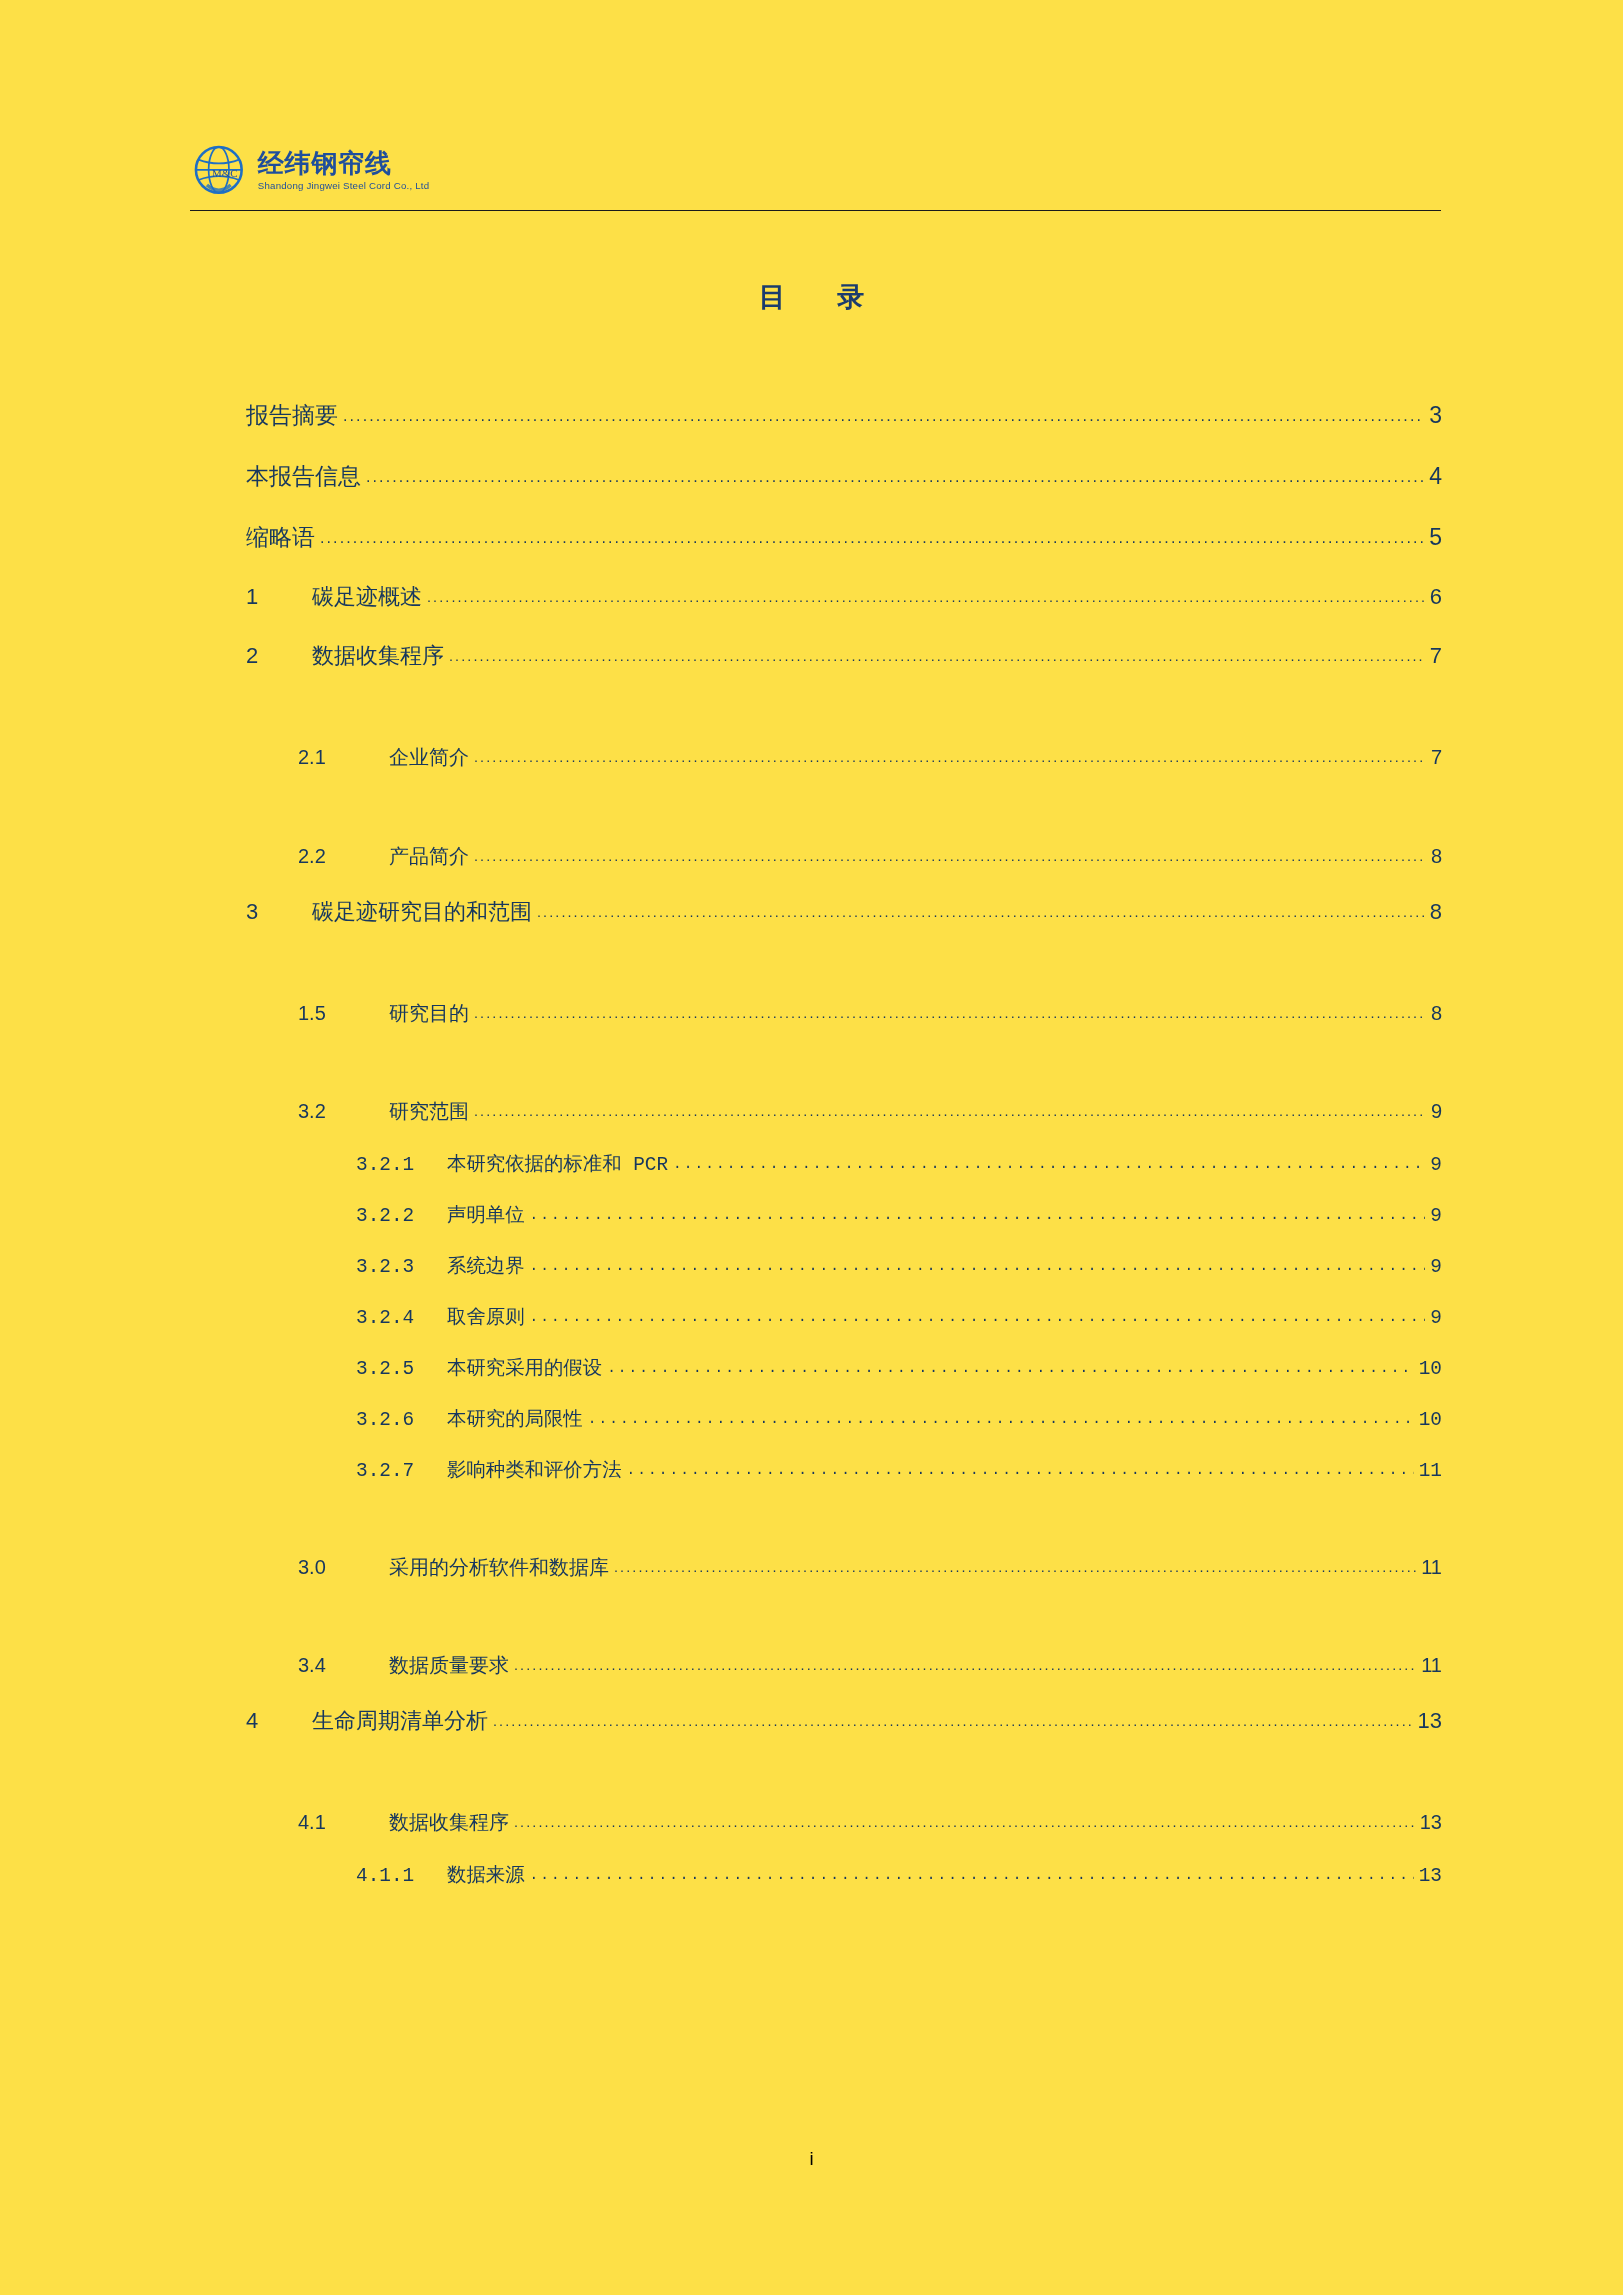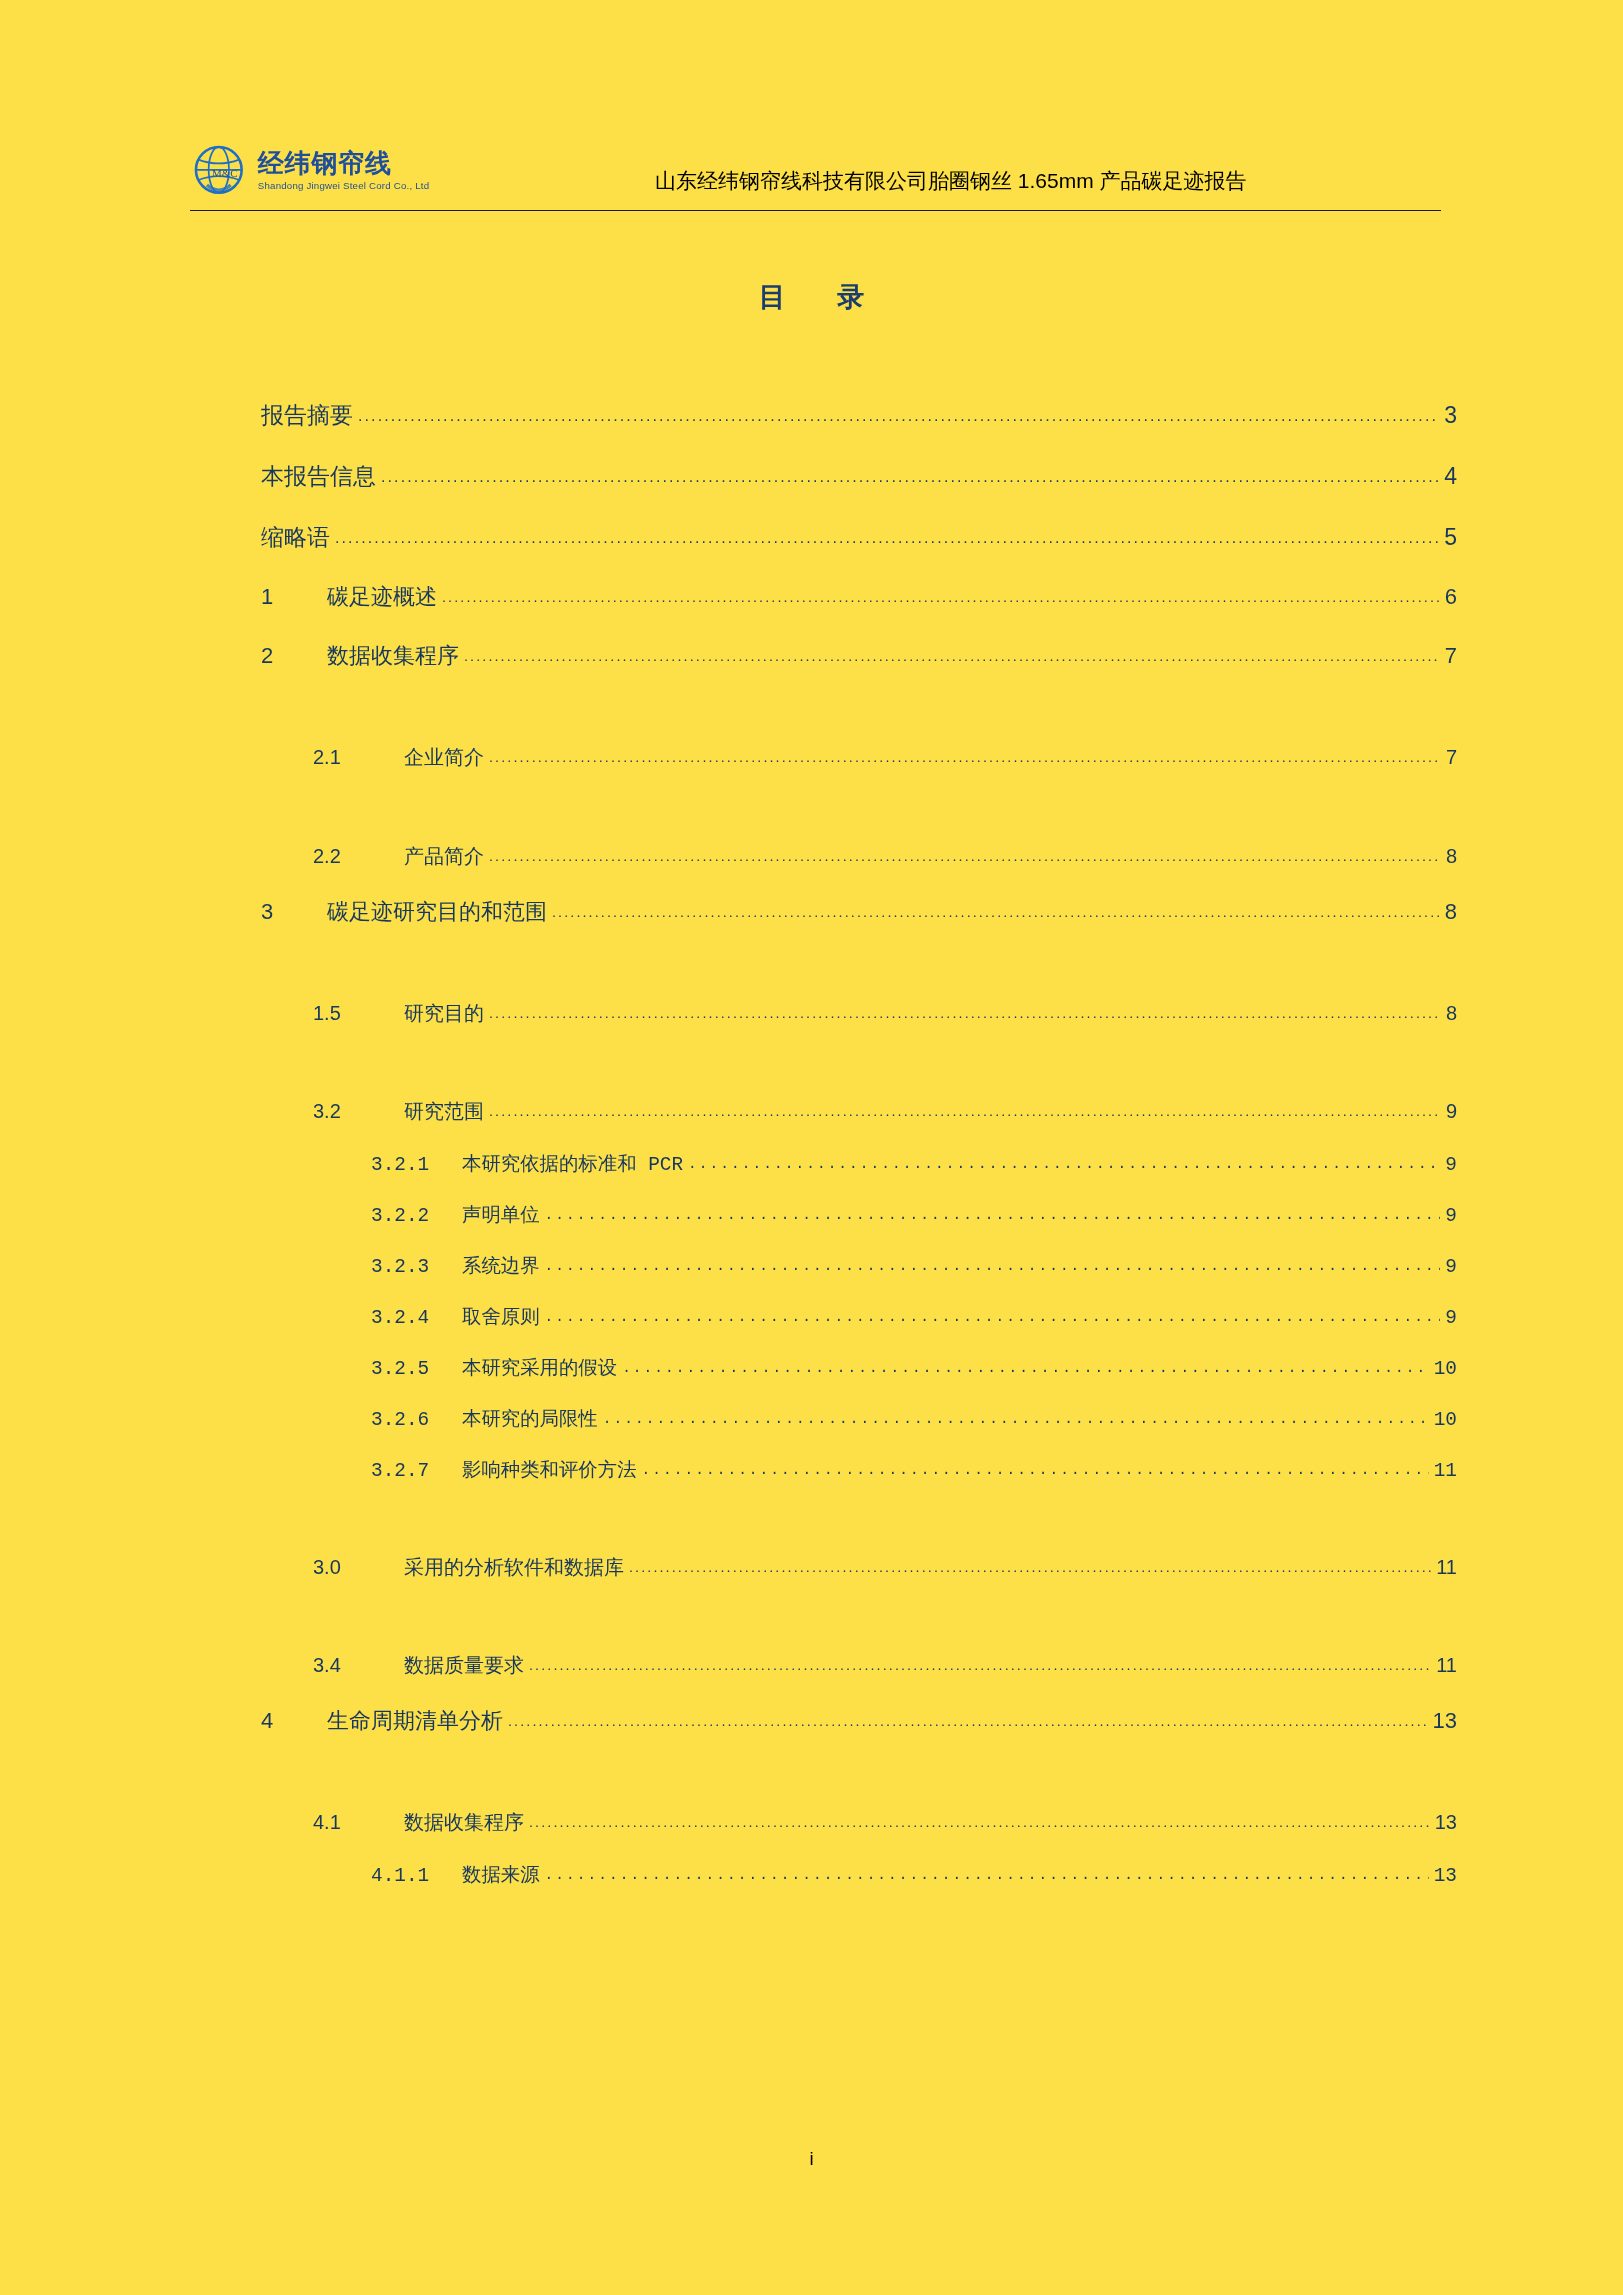--- a/index.html
+++ b/index.html
@@ -84,21 +84,21 @@
     font-size: 27px;
     font-weight: bold;
     color: #1a3c6e;
     letter-spacing: 22px;
     text-indent: 22px;
   }
 
   
   .toc {
     position: absolute;
-    left: 261px;
+    left: 246px;
     top: 385px;
     width: 1196px;
   }
   .toc-row {
     display: flex;
     align-items: baseline;
     color: #17375e;
     white-space: nowrap;
   }
   .toc-row .num {
@@ -166,21 +166,20 @@
           <path d="M10 46 Q34 37 58 46" fill="none" stroke="#1f6fc4" stroke-width="2"></path>
           <path d="M20 52 Q34 64 48 52" fill="none" stroke="#1f6fc4" stroke-width="4" opacity="0.8"></path>
           <text x="26" y="42" font-size="13" fill="#1f4e9c" font-family="Liberation Serif, serif">M&amp;C</text>
         </svg>
       </span>
       <span class="logo-text">
         <span class="logo-cn">经纬钢帘线</span>
         <span class="logo-en">Shandong Jingwei Steel Cord Co., Ltd</span>
       </span>
     </div>
-    <div class="header-title">山东经纬钢帘线科技有限公司胎圈钢丝 1.65mm 产品碳足迹报告</div>
   </div>
 
   <div class="toc-title">目 录</div>
 
   <div class="toc" id="toc-list">
       <div class="toc-row lv0 ind0">
         <span class="label">报告摘要</span>
         <span class="dots">........................................................................................................................................................................................................</span>
         <span class="page-no">3</span>
       </div>

